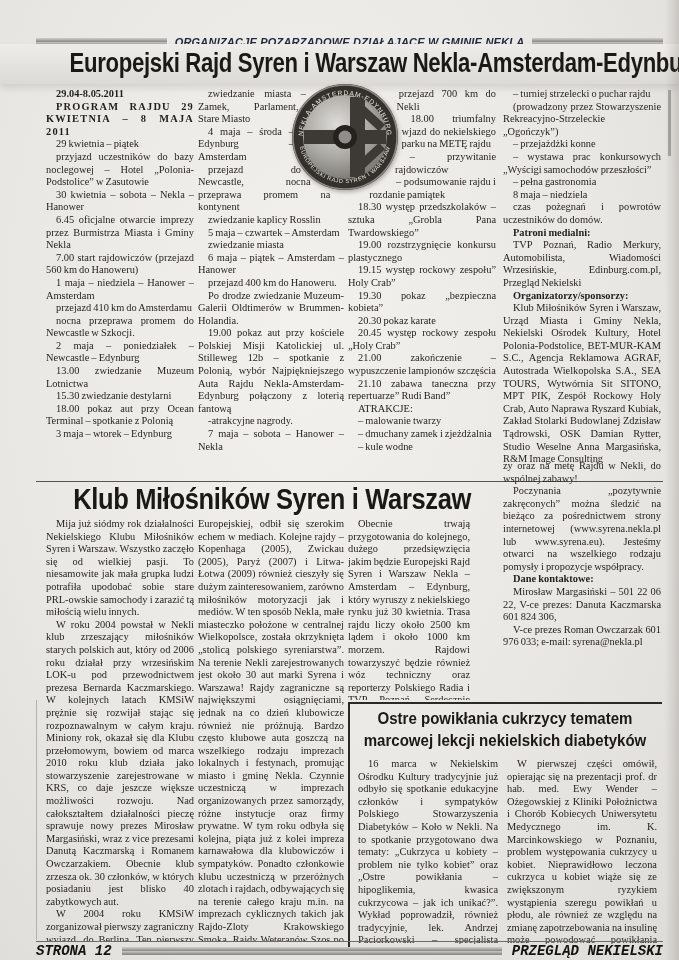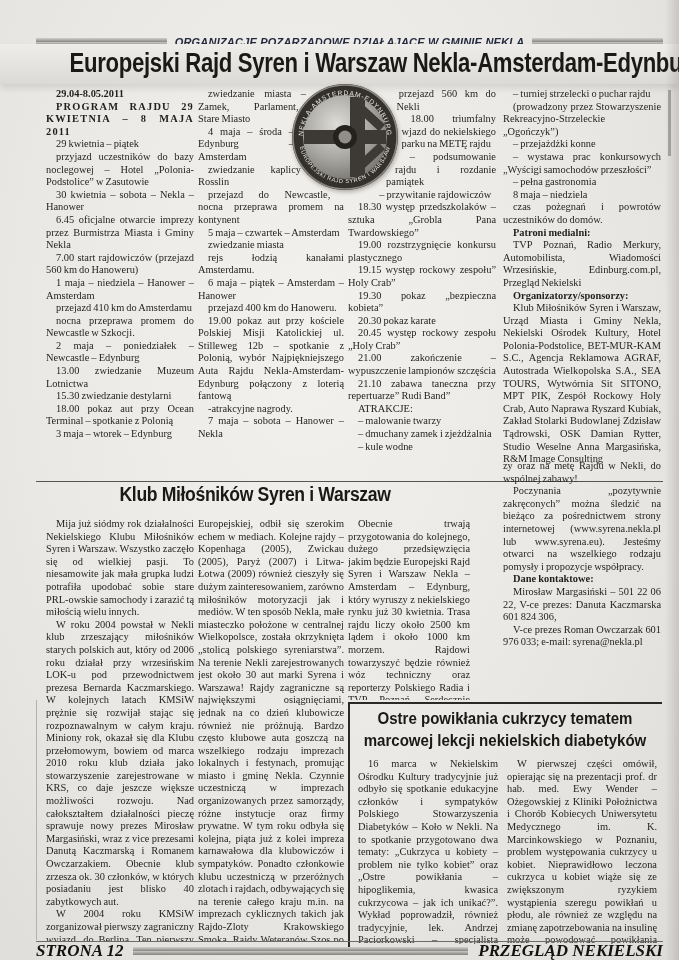--- a/index.html
+++ b/index.html
@@ -43,21 +43,21 @@
           filter: drop-shadow(1px 2px 2px rgba(0,0,0,.28)); }
 
   .rule { position:absolute; background:#57554f; }
   .rule-mid  { left:36px; right:16px; top:481px; height:1px; }
   .rule-foot { left:36px; right:16px; top:941px; height:1px; background:#6e6c67; }
   .edge-left { position:absolute; left:36px; top:700px; width:1px; height:240px; background:#b3b1ad; }
   .scan-mark { position:absolute; right:8px; top:90px; width:3px; height:66px; background:#75736e; opacity:.55; }
 
   
   h2 { position:absolute; left:46px; top:483px; width:418px; text-align:center;
-       font-family:"Liberation Sans", sans-serif; font-weight:bold; font-size:20px;
+       font-family:"Liberation Sans", sans-serif; font-weight:bold; font-size:29px;
        color:#1b1916; white-space:nowrap; }
   h2 > span { display:inline-block; transform:scaleX(.88); transform-origin:center; letter-spacing:-.4px; }
 
   .a2c1 { left:46px;  top:518px; width:148px; height:424px; }
   .a2c2 { left:198px; top:518px; width:146px; height:424px; }
   .a2c3 { left:348px; top:518px; width:122px; height:182px; }
   .a2c4 { left:503px; top:460px; width:158px; height:212px;font-family:Liberation Serif, serif; }
 
   
   .box { position:absolute; left:348px; top:702px; width:314px; height:246px;
@@ -65,22 +65,22 @@
   h3 { position:absolute; left:348px; top:708px; width:314px; text-align:center;
        font-family:"Liberation Sans", sans-serif; font-weight:bold; font-size:16px; line-height:22px;
        color:#1b1916; }
   h3 > span { display:inline-block; transform:scaleX(.94); transform-origin:center; }
   .a3c1 { left:358px; top:758px; width:140px; height:186px; }
   .a3c2 { left:507px; top:758px; width:150px; height:186px; }
 
   
   .footer { position:absolute; left:36px; right:16px; top:944px; height:14px;
             display:flex; align-items:center; gap:10px; }
-  .footer-label { font-family:Liberation Serif, serif; font-weight:bold; font-style:italic;
-            font-size:17px; color:#14120e; white-space:nowrap; }
+  .footer-label { font-family:Liberation Mono, monospace; font-weight:bold; font-style:italic;
+            font-size:14px; color:#14120e; white-space:nowrap; }
 </style>
 </head>
 <body>
 
 <div class="page">
 
   <div class="kicker-row">
     <div class="bar"></div>
     <div class="kicker-text">ORGANIZACJE POZARZĄDOWE DZIAŁAJĄCE W GMINIE NEKLA</div>
     <div class="bar"></div>
@@ -103,37 +103,37 @@
       <p>2 maja – poniedziałek – Newcastle – Edynburg</p>
       <p>13.00 zwiedzanie Muzeum Lotnictwa</p>
       <p>15.30 zwiedzanie destylarni</p>
       <p>18.00 pokaz aut przy Ocean Terminal – spotkanie z Polonią</p>
       <p>3 maja – wtorek – Edynburg</p>
     </div>
   <div class="col a1c2">
       <div class="wrapR"></div>
       <p>zwiedzanie miasta – Zamek, Parlament, Stare Miasto</p>
       <p>4 maja – środa – Edynburg – Amsterdam</p>
+      <p>przejazd do Newcastle, nocna przeprawa promem na kontynent</p>
       <p>zwiedzanie kaplicy Rosslin</p>
-      <p>przejazd do Newcastle, nocna przeprawa promem na kontynent</p>
       <p>5 maja – czwartek – Amsterdam</p>
       <p>zwiedzanie miasta</p>
-      <p>rejs łodzią kanałami Amsterdamu.</p>
       <p>6 maja – piątek – Amsterdam – Hanower</p>
       <p>przejazd 400 km do Hanoweru.</p>
+      <p>Po drodze zwiedzanie Muzeum-Galerii Oldtimerów w Brummen-Holandia.</p>
       <p>19.00 pokaz aut przy kościele Polskiej Misji Katolickiej ul. Stilleweg 12b – spotkanie z Polonią, wybór Najpiękniejszego Auta Rajdu Nekla-Amsterdam-Edynburg połączony z loterią fantową</p>
       <p>-atrakcyjne nagrody.</p>
       <p>7 maja – sobota – Hanower – Nekla</p>
     </div>
   <div class="col a1c3">
       <div class="wrapL"></div>
-      <p>przejazd 560 km do Nekli</p>
+      <p>przejazd 700 km do Nekli</p>
       <p>18.00 triumfalny wjazd do nekielskiego parku na METĘ rajdu</p>
+      <p>– przywitanie rajdowiczów</p>
       <p>– podsumowanie rajdu i rozdanie pamiątek</p>
-      <p>– przywitanie rajdowiczów</p>
       <p>18.30 występ przedszkolaków – sztuka „Grobla Pana Twardowskiego”</p>
       <p>19.00 rozstrzygnięcie konkursu plastycznego</p>
       <p>19.15 występ rockowy zespołu” Holy Crab”</p>
       <p>19.30 pokaz „bezpieczna kobieta”</p>
       <p>20.30 pokaz karate</p>
       <p>20.45 występ rockowy zespołu „Holy Crab”</p>
       <p>21.00 zakończenie – wypuszczenie lampionów szczęścia</p>
       <p>21.10 zabawa taneczna przy repertuarze” Rudi Band”</p>
       <p>ATRAKCJE:</p>
       <p>– malowanie twarzy</p>

